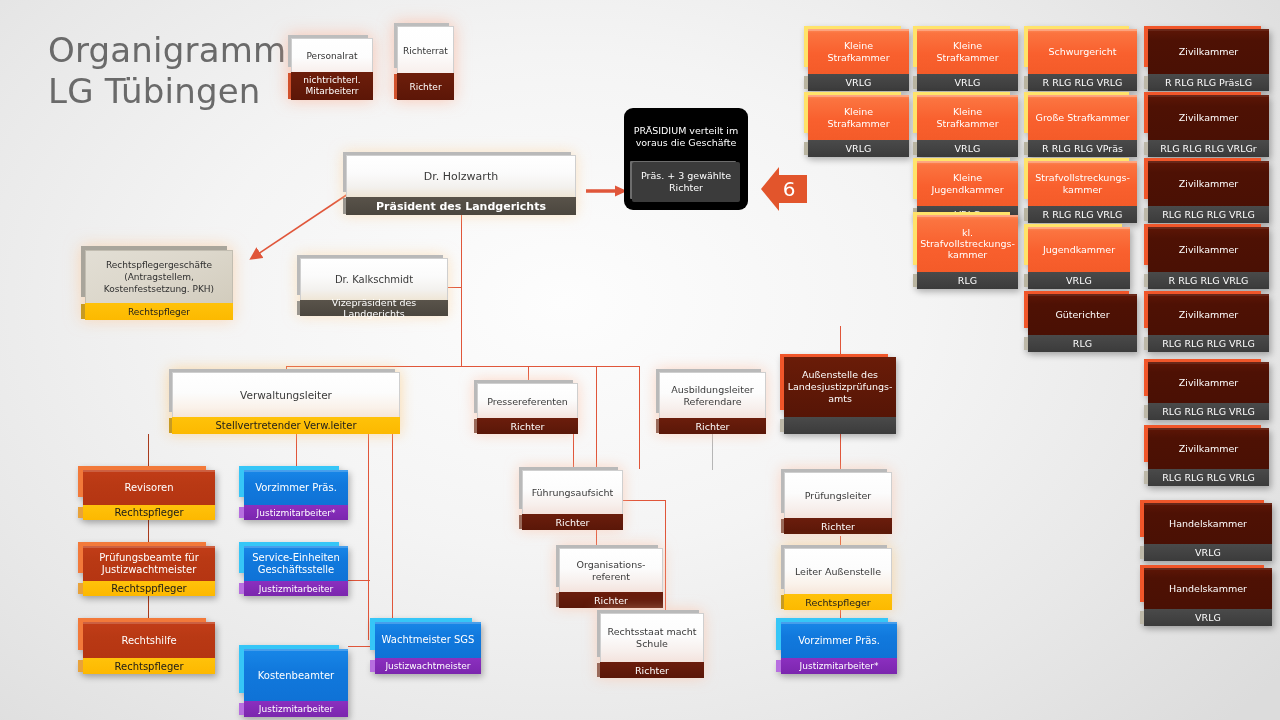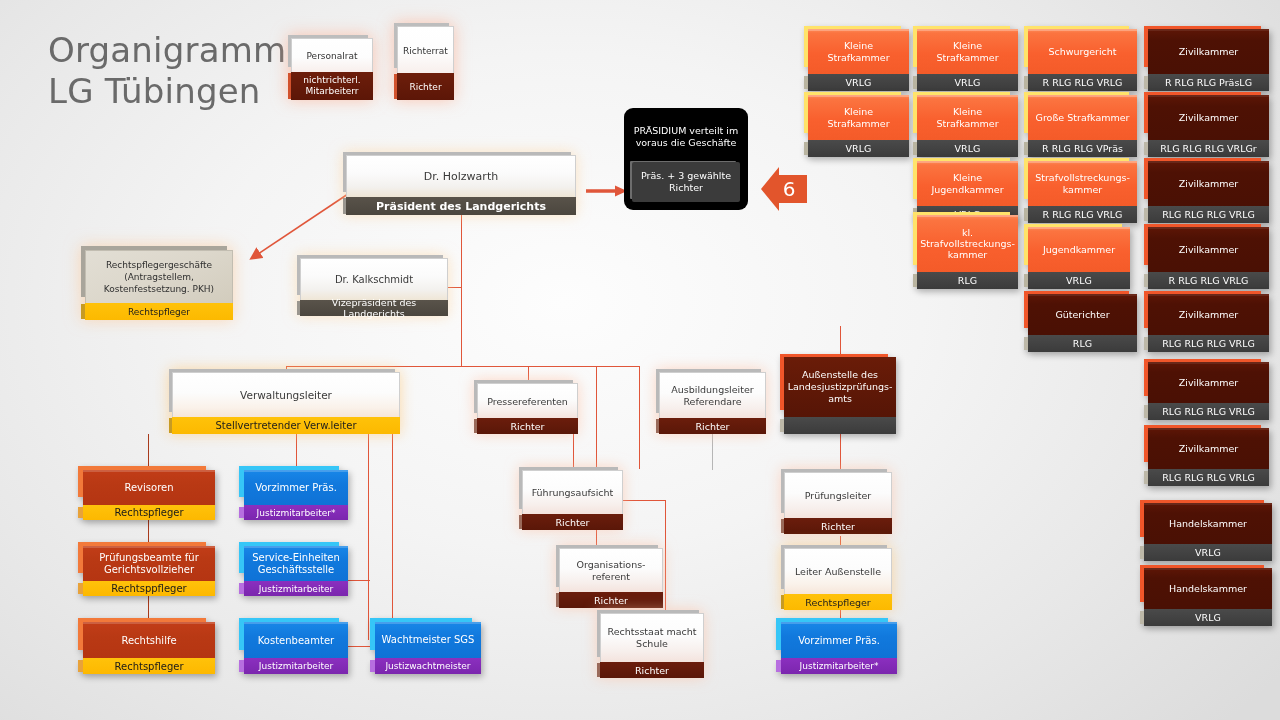--- a/index.html
+++ b/index.html
@@ -314,21 +314,21 @@
 
   <div class="node sty-brick" style="left:83px;top:470px;width:132px;height:50px;font-size:10px;">
     <div class="body">
       <div class="top">Revisoren</div>
       <div class="foot" style="height:15px;">Rechtspfleger</div>
     </div>
   </div>
 
   <div class="node sty-brick" style="left:83px;top:546px;width:132px;height:50px;font-size:10px;">
     <div class="body">
-      <div class="top" style="line-height:12px;padding:0 3px;">Prüfungsbeamte für Gerichtsvollzieher</div>
+      <div class="top" style="line-height:12px;padding:0 3px;">Prüfungsbeamte für Justizwachtmeister</div>
       <div class="foot" style="height:15px;">Rechtsppfleger</div>
     </div>
   </div>
 
   <div class="node sty-brick" style="left:83px;top:622px;width:132px;height:52px;font-size:10px;">
     <div class="body">
       <div class="top">Rechtshilfe</div>
       <div class="foot" style="height:16px;">Rechtspfleger</div>
     </div>
   </div>
@@ -340,21 +340,21 @@
     </div>
   </div>
 
   <div class="node sty-blue" style="left:244px;top:546px;width:104px;height:50px;font-size:10px;">
     <div class="body">
       <div class="top" style="line-height:12px;padding:0 3px;">Service-Einheiten Geschäftsstelle</div>
       <div class="foot" style="height:15px;font-size:9px;">Justizmitarbeiter</div>
     </div>
   </div>
 
-  <div class="node sty-blue" style="left:244px;top:622px;width:104px;height:52px;font-size:10px;">
+  <div class="node sty-blue" style="left:244px;top:649px;width:104px;height:68px;font-size:10px;">
     <div class="body">
       <div class="top">Kostenbeamter</div>
       <div class="foot" style="height:16px;font-size:9px;">Justizmitarbeiter</div>
     </div>
   </div>
 
   <div class="node sty-blue" style="left:375px;top:622px;width:106px;height:52px;font-size:10px;">
     <div class="body">
       <div class="top" style="line-height:12px;">Wachtmeister SGS</div>
       <div class="foot" style="height:16px;font-size:9px;">Justizwachtmeister</div>

